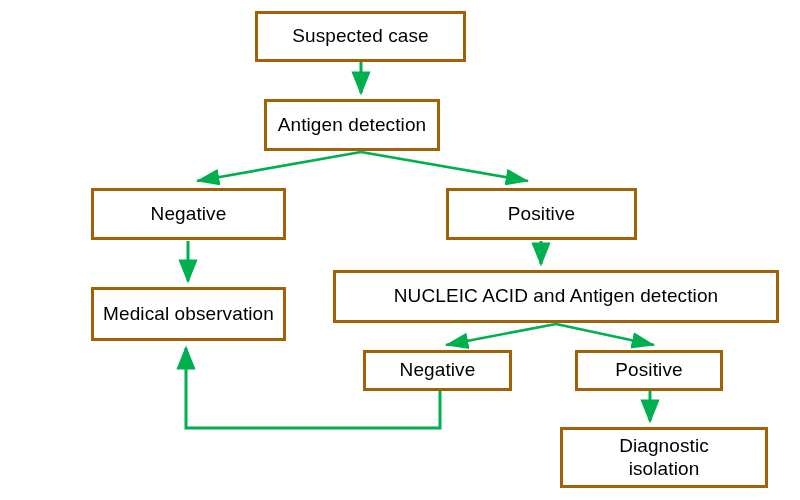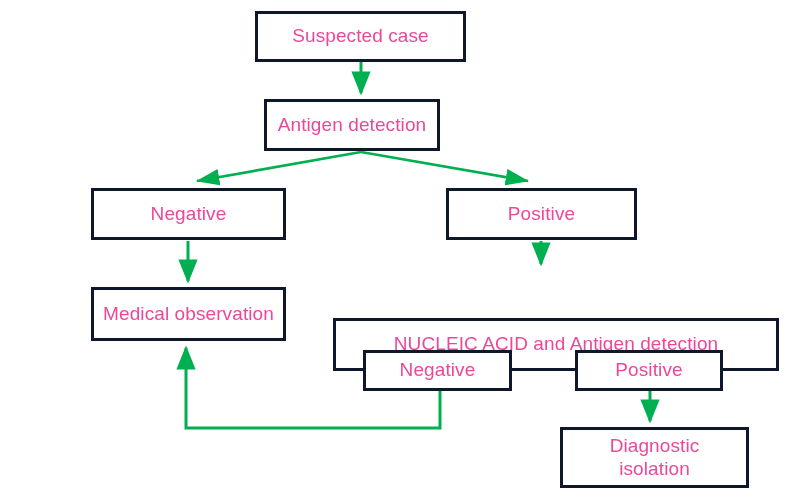--- a/index.html
+++ b/index.html
@@ -21,27 +21,27 @@
   #edges {
     position: absolute;
     left: 0;
     top: 0;
     width: 800px;
     height: 500px;
   }
   .node {
     position: absolute;
     box-sizing: border-box;
-    border: 3px solid #0f172a;
+    border: 3px solid #a16207;
     background: #ffffff;
     display: flex;
     align-items: center;
     justify-content: center;
     text-align: center;
-    color: #ec4899;
+    color: #000000;
     font-family: "Liberation Sans", sans-serif;
     font-size: 19px;
     line-height: 1.18;
     letter-spacing: 0.1px;
     z-index: 2;
   }
   .node .node-label {
     display: block;
     padding: 0 6px;
     white-space: pre-line;
@@ -115,30 +115,30 @@
   </div>
 
   <div class="node" style="left:446px; top:188px; width:191px; height:52px;">
     <span class="node-label">Positive</span>
   </div>
 
   <div class="node" style="left:91px; top:287px; width:195px; height:54px;align-items:center;">
     <span class="node-label">Medical observation</span>
   </div>
 
-  <div class="node node-wide" style="left:333px; top:270px; width:446px; height:53px;margin-top:48px;">
+  <div class="node node-wide" style="left:333px; top:270px; width:446px; height:53px;">
     <span class="node-label">NUCLEIC ACID and Antigen detection</span>
   </div>
 
   <div class="node" style="left:363px; top:350px; width:149px; height:41px;">
     <span class="node-label">Negative</span>
   </div>
 
   <div class="node" style="left:575px; top:350px; width:148px; height:41px;">
     <span class="node-label">Positive</span>
   </div>
 
-  <div class="node" style="left:560px; top:427px; width:189px; height:61px;">
+  <div class="node" style="left:560px; top:427px; width:208px; height:61px;">
     <span class="node-label">Diagnostic
 isolation</span>
   </div>
 
 </div>
 
 </body></html>

